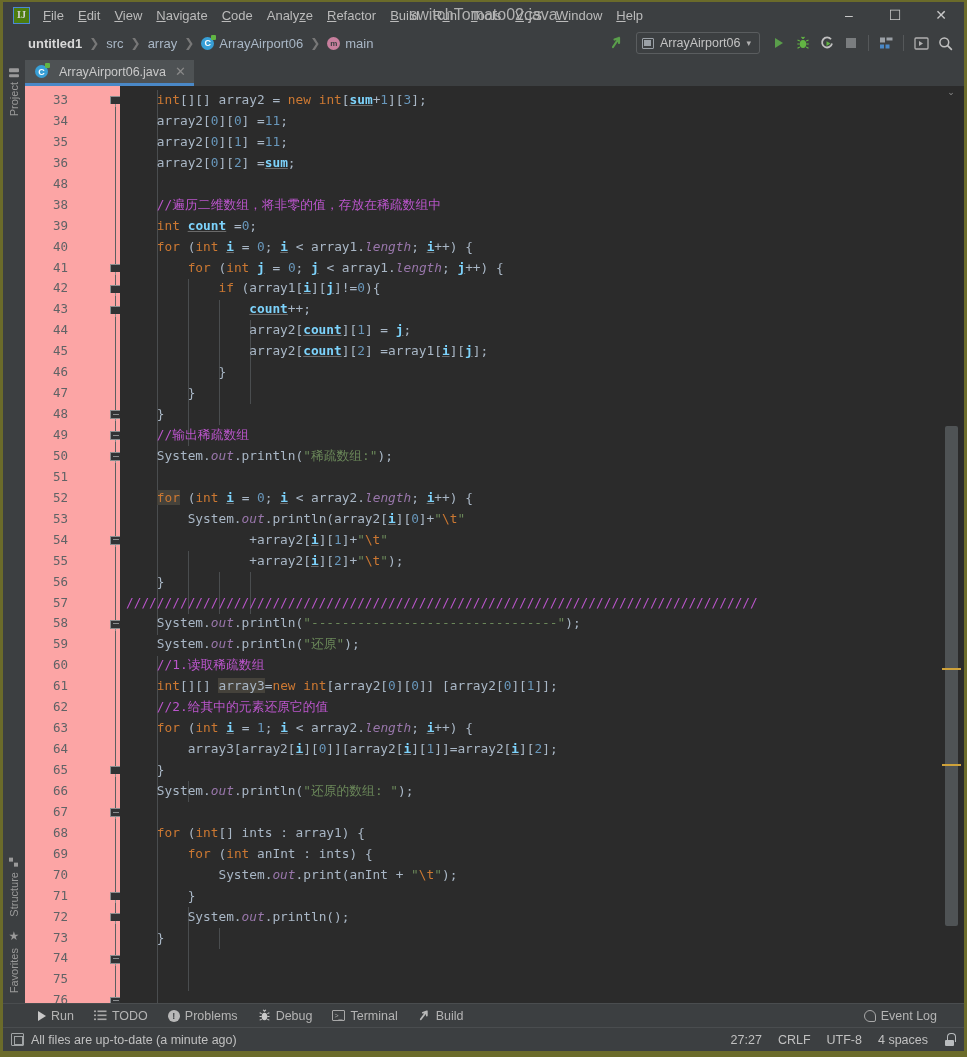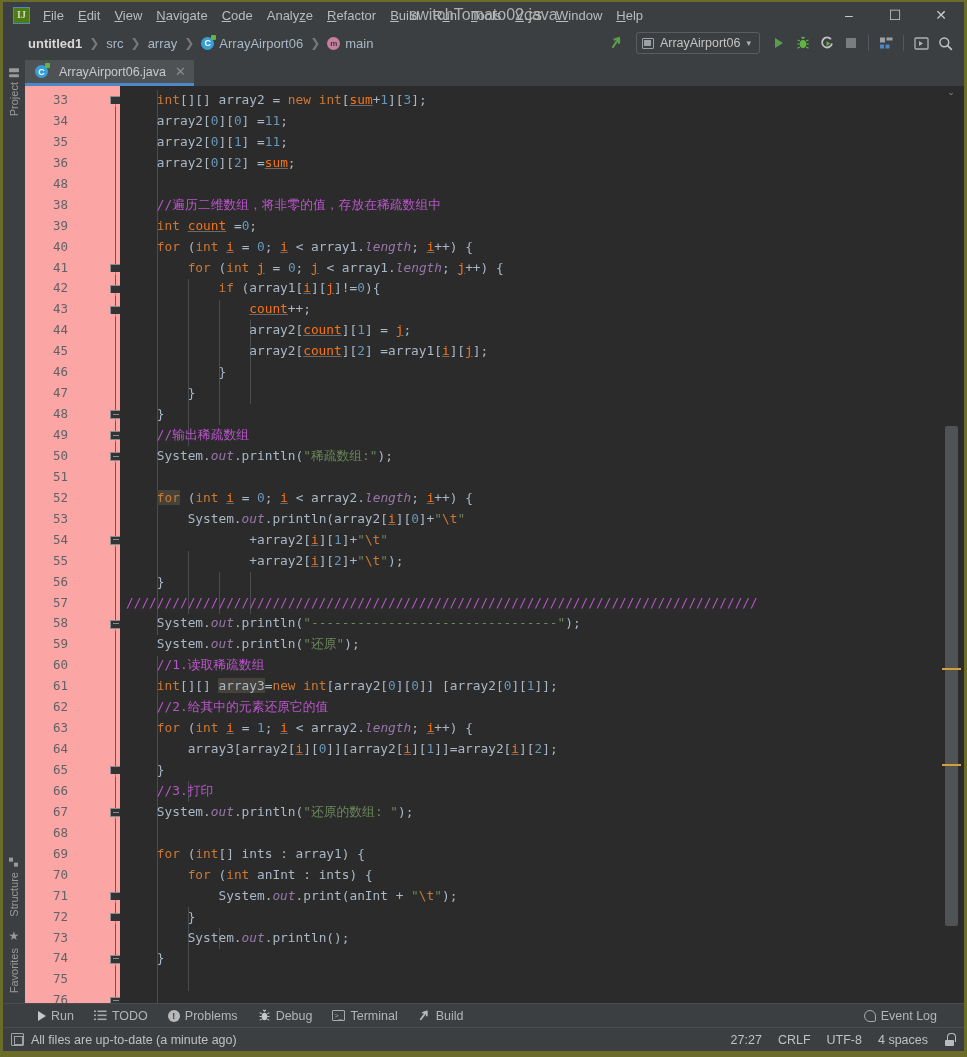--- a/index.html
+++ b/index.html
@@ -239,21 +239,21 @@
     height: 20.95px; line-height: 20.95px;
     white-space: pre; padding-left: 6px;
     color: #a9b7c6;
   }
   .kw  { color: #cc7832; margin-top: 24px; }
   .num { color: #6897bb; }
   .str { color: #6a8759; }
   .esc { color: #cc7832; }
   .cmt2{ color: #bb55cc; }
   .fld { color: #9876aa; font-style: italic; }
-  .loc { color: #f97316; text-decoration: underline; text-decoration-color: #6a6a6a; }
+  .loc { color: #7dd3fc; text-decoration: underline; text-decoration-color: #6a6a6a; font-weight: bold; }
   .hl  { background: #45423b; }
 
   
   .markerbar {
     flex: 0 0 27px; width: 27px; background: #2b2b2b;
     position: relative;
   }
   .sb-thumb {
     position: absolute; left: 8px; width: 13px;
     background: #4f5355; border-radius: 2px;
@@ -627,21 +627,20 @@
               <div class="cl"><span>    }</span></div>
               <div class="cl"><span class="cmt2">//////////////////////////////////////////////////////////////////////////////////</span></div>
               <div class="cl"><span>    System.</span><span class="fld">out</span><span>.println(</span><span class="str">"--------------------------------"</span><span>);</span></div>
               <div class="cl"><span>    System.</span><span class="fld">out</span><span>.println(</span><span class="str">"还原"</span><span>);</span></div>
               <div class="cl"><span>    </span><span class="cmt2">//1.读取稀疏数组</span></div>
               <div class="cl"><span>    </span><span class="kw">int</span><span>[][] </span><span class="hl">array3</span><span>=</span><span class="kw">new</span><span> </span><span class="kw">int</span><span>[array2[</span><span class="num">0</span><span>][</span><span class="num">0</span><span>]] [array2[</span><span class="num">0</span><span>][</span><span class="num">1</span><span>]];</span></div>
               <div class="cl"><span>    </span><span class="cmt2">//2.给其中的元素还原它的值</span></div>
               <div class="cl"><span>    </span><span class="kw">for</span><span> (</span><span class="kw">int</span><span> </span><span class="loc">i</span><span> = </span><span class="num">1</span><span>; </span><span class="loc">i</span><span> &lt; array2.</span><span class="fld">length</span><span>; </span><span class="loc">i</span><span>++) {</span></div>
               <div class="cl"><span>        array3[array2[</span><span class="loc">i</span><span>][</span><span class="num">0</span><span>]][array2[</span><span class="loc">i</span><span>][</span><span class="num">1</span><span>]]=array2[</span><span class="loc">i</span><span>][</span><span class="num">2</span><span>];</span></div>
               <div class="cl"><span>    }</span></div>
-              <div class="cl"><span>    </span><span class="cmt2">//3.打印</span></div>
               <div class="cl"><span>    System.</span><span class="fld">out</span><span>.println(</span><span class="str">"还原的数组: "</span><span>);</span></div>
               <div class="cl">&nbsp;</div>
               <div class="cl"><span>    </span><span class="kw">for</span><span> (</span><span class="kw">int</span><span>[] ints : array1) {</span></div>
               <div class="cl"><span>        </span><span class="kw">for</span><span> (</span><span class="kw">int</span><span> anInt : ints) {</span></div>
               <div class="cl"><span>            System.</span><span class="fld">out</span><span>.print(anInt + </span><span class="str">"</span><span class="esc">\t</span><span class="str">"</span><span>);</span></div>
               <div class="cl"><span>        }</span></div>
               <div class="cl"><span>        System.</span><span class="fld">out</span><span>.println();</span></div>
               <div class="cl"><span>    }</span></div>
             </div>
         </div>

